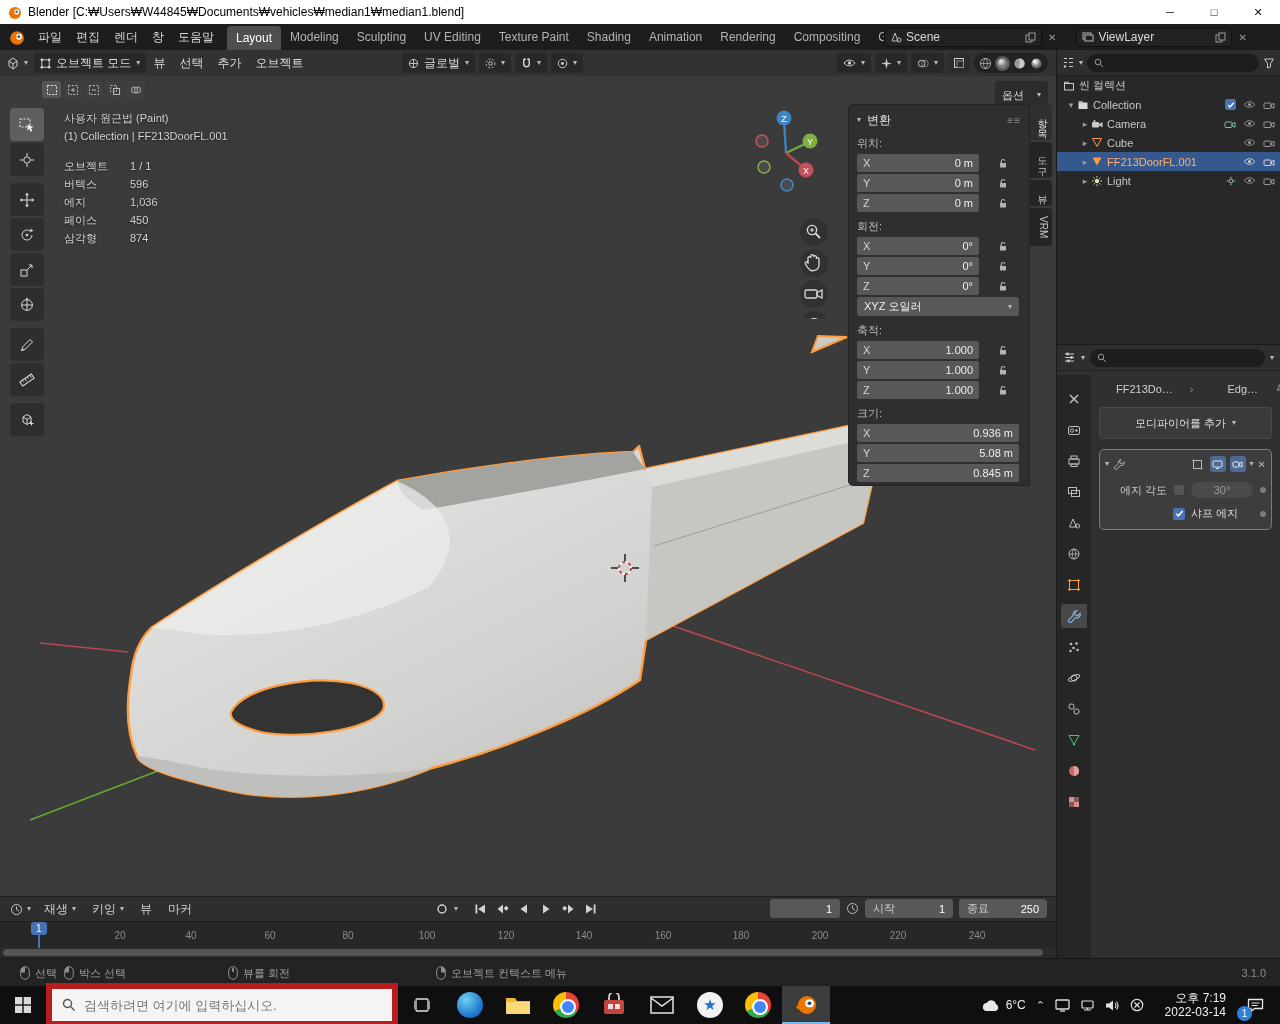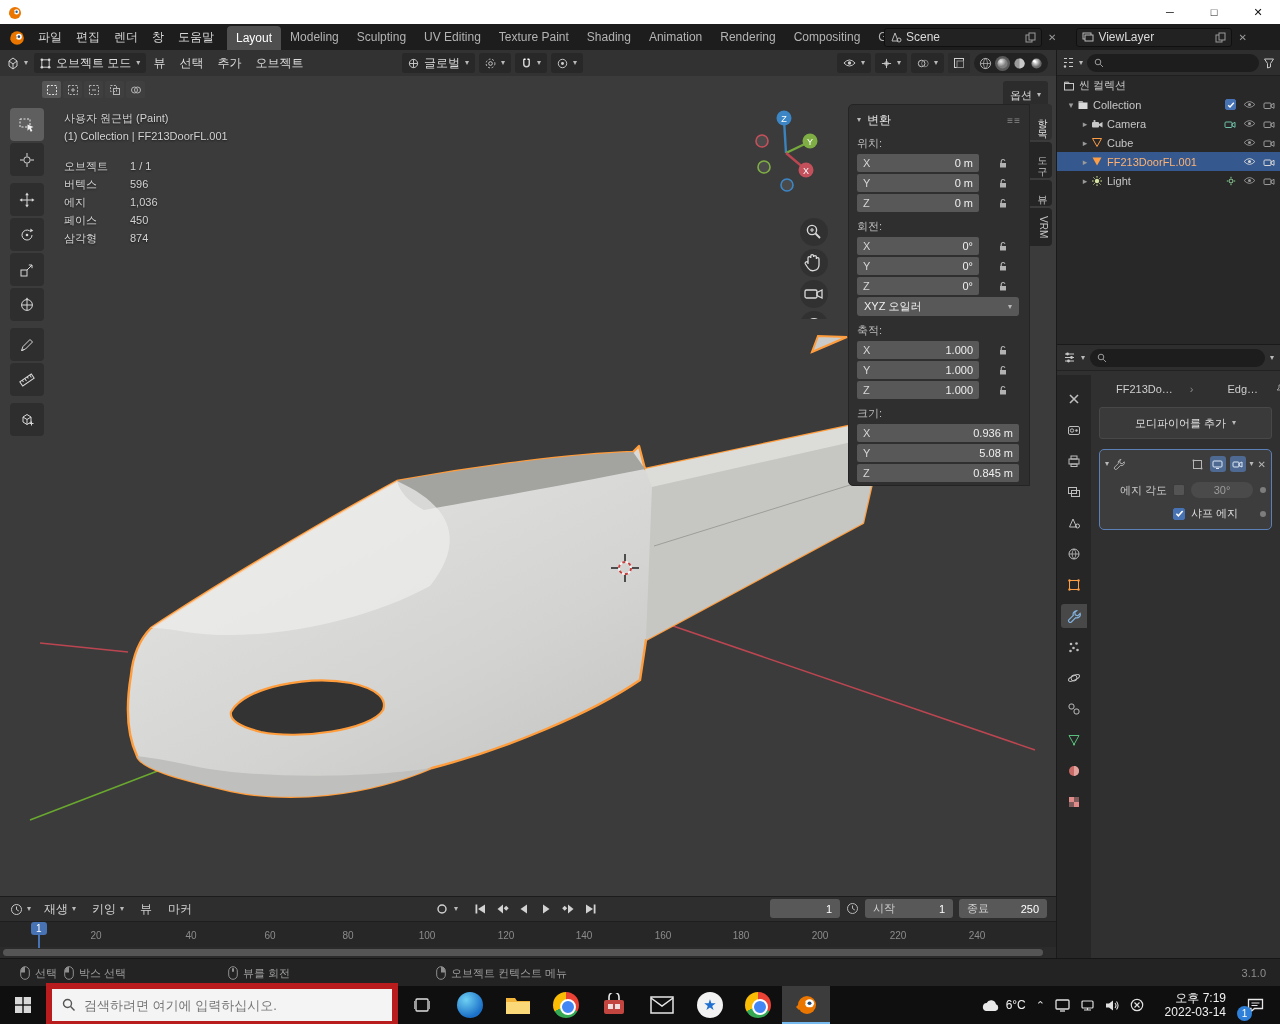--- a/index.html
+++ b/index.html
@@ -39,21 +39,21 @@
   .shadepill { display:flex; align-items:center; gap:2px; background:#222; border-radius:10px; padding:1px 4px; height:20px; }
   .shadedot { width:15px; height:15px; border-radius:50%; display:flex; align-items:center; justify-content:center; }
   .shadedot.active { background:#5a5a5a; border-radius:50%; }
 
   
   #viewport { position:absolute; top:76px; left:0; width:1056px; height:820px; background:#3b3b3b; overflow:hidden; }
   #scene3d { position:absolute; top:0; left:0; z-index:1; }
   #vtoolrow { position:absolute; top:5px; left:42px; z-index:3; display:flex; gap:2px; }
   .sm-ib { width:19px; height:17px; background:#3f3f3f; border-radius:2px; display:flex; align-items:center; justify-content:center; }
   .sm-ib.on { background:#565656; }
-  #optbtn { position:absolute; top:5px; right:8px; z-index:3; height:28px; display:flex; align-items:center; gap:5px;
+  #optbtn { position:absolute; top:5px; right:8px; z-index:3; height:28px; display:flex; align-items:center; gap:13px;
     background:#2c2c2c; border-radius:3px; padding:0 7px; color:#d8d8d8; font-size:11px; }
   #ovl { position:absolute; top:33px; left:64px; z-index:3; color:#d2d2d2; font-size:11px;
     text-shadow:0 1px 2px rgba(0,0,0,.55); line-height:18px; }
   #ovl .stats { margin-top:12px; }
   #ovl .srow { display:flex; }
   #ovl .srow .sl { width:66px; }
   #ltb { position:absolute; top:32px; left:10px; z-index:3; width:36px; display:flex; flex-direction:column; gap:2px; }
   .tool { width:34px; height:33px; background:#2e2e2e; border-radius:4px; display:flex; align-items:center; justify-content:center; }
   .tool.active { background:#5f5f5f; }
   .tool.gap { margin-top:5px; }
@@ -171,20 +171,21 @@
 
 <div id="titlebar">
   <span class="appico">
     <svg width="15" height="15" viewBox="0 0 15 15">
         <circle cx="8" cy="8" r="6" fill="#ea7600"></circle>
         <circle cx="9.6" cy="6.8" r="2.6" fill="#fff"></circle>
         <circle cx="9.6" cy="6.8" r="1.2" fill="#1f65a8"></circle>
         <path d="M2 9 L6 5 8 7 4 11Z" fill="#ea7600"></path>
       </svg>
   </span>
+  <span>Blender  [C:₩Users₩W44845₩Documents₩vehicles₩median1₩median1.blend]</span>
   <div class="wctrl">
     <div class="wbtn">
         <span>─</span>
       </div>
     <div class="wbtn">
         <span>□</span>
       </div>
     <div class="wbtn close">
         <span>✕</span>
       </div>
@@ -1173,21 +1174,21 @@
         <span style="margin-left:auto;">1</span>
       </div>
       <div class="tfield" style="width:88px;">
         <span style="color:#cfcfcf;">종료</span>
         <span style="margin-left:auto;">250</span>
       </div>
     </div>
   </div>
 
   <div id="tl-ruler">
-    <span class="tick" style="left:96px;">20</span>
+    <span class="tick" style="left:120px;">20</span>
     <span class="tick" style="left:191px;">40</span>
     <span class="tick" style="left:270px;">60</span>
     <span class="tick" style="left:348px;">80</span>
     <span class="tick" style="left:427px;">100</span>
     <span class="tick" style="left:506px;">120</span>
     <span class="tick" style="left:584px;">140</span>
     <span class="tick" style="left:663px;">160</span>
     <span class="tick" style="left:741px;">180</span>
     <span class="tick" style="left:820px;">200</span>
     <span class="tick" style="left:898px;">220</span>

